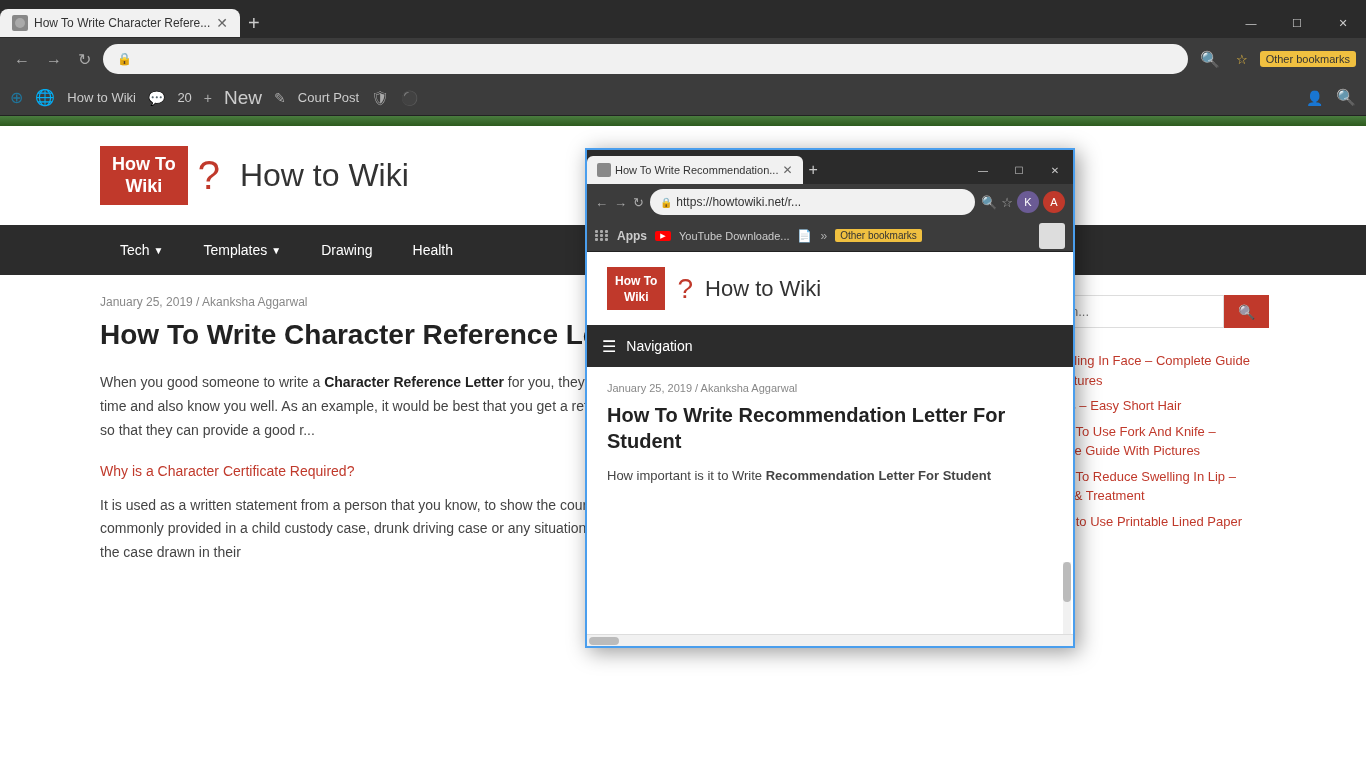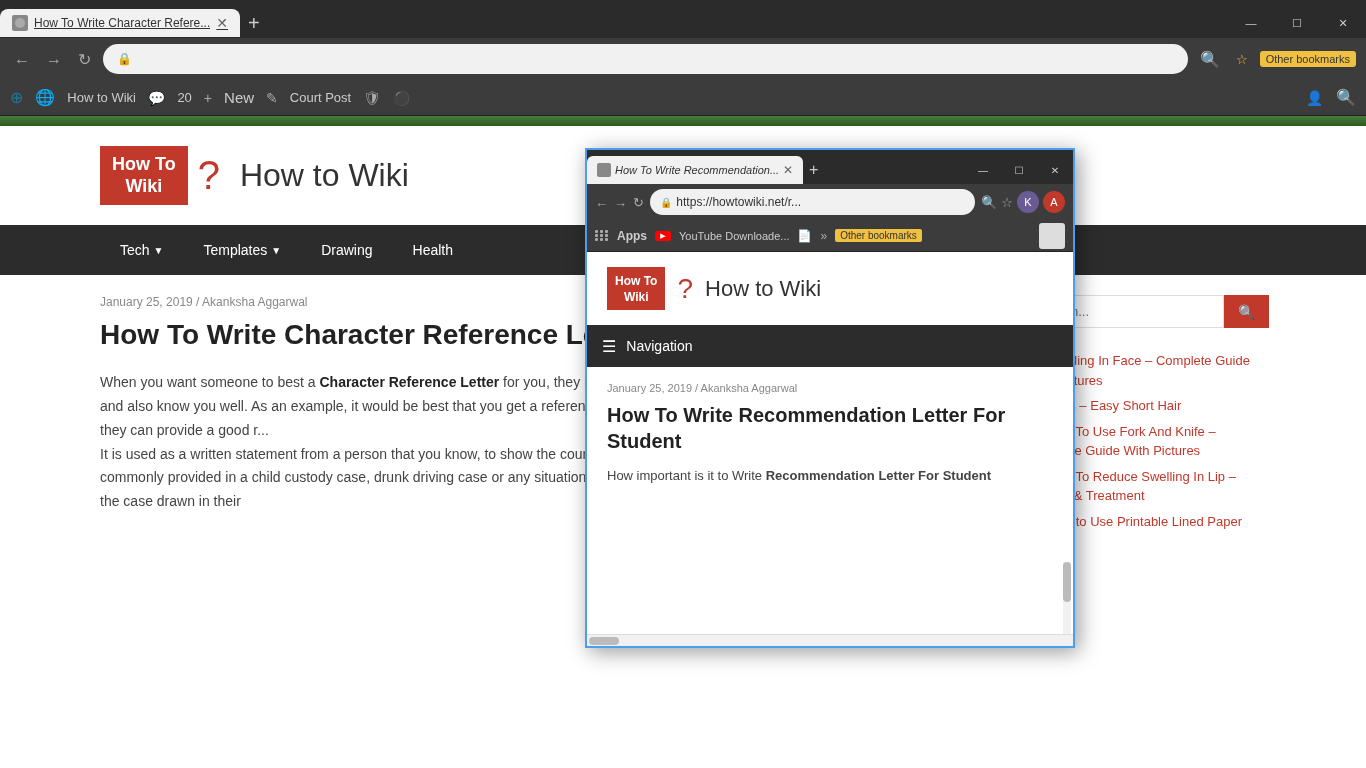--- a/index.html
+++ b/index.html
@@ -2,21 +2,21 @@
 <html><head>
   <meta charset="utf-8">
   <style>
     * { margin: 0; padding: 0; box-sizing: border-box; }
     body { width: 1366px; height: 768px; overflow: hidden; font-family: Arial, sans-serif; background: #fff; }
 
     
     .browser-outer { width: 100%; background: #3c3c3c; }
 
     .tab-bar { display: flex; align-items: center; background: #2b2b2b; padding: 8px 0 0 0; height: 38px; }
-    .tab { display: flex; align-items: center; background: #f1f1f1; border-radius: 8px 8px 0 0; padding: 12px 12px; height: 28px; min-width: 220px; font-size: 12px; color: #333; gap: 6px; text-decoration: underline; }
+    .tab { display: flex; align-items: center; background: #f1f1f1; border-radius: 8px 8px 0 0; padding: 12px 12px; height: 28px; min-width: 220px; font-size: 12px; color: #333; gap: 6px; }
     .tab .favicon { width: 16px; height: 16px; background: #888; border-radius: 2px; flex-shrink: 0; }
     .tab .tab-title { flex: 1; white-space: nowrap; overflow: hidden; text-overflow: ellipsis; font-size: 12px; }
     .tab .close-btn { cursor: pointer; color: #666; font-size: 14px; }
     .tab-new { background: none; border: none; color: #ccc; font-size: 20px; cursor: pointer; padding: 0 8px; }
     .tab-spacer { flex: 1; }
     .window-controls { display: flex; gap: 0; padding-right: 0; }
     .win-btn { width: 46px; height: 30px; display: flex; align-items: center; justify-content: center; color: #ccc; font-size: 11px; cursor: pointer; }
 
     .address-bar { display: flex; align-items: center; background: #3c3c3c; padding: 6px 10px; gap: 8px; height: 42px; }
     .nav-btn { color: #aaa; font-size: 16px; cursor: pointer; padding: 4px; }
@@ -73,21 +73,21 @@
       background: #fff;
       border: 2px solid #4a9eed;
       z-index: 100;
       display: flex;
       flex-direction: column;
       box-shadow: 4px 4px 20px rgba(0,0,0,0.4);
     }
     .popup-tab-bar { background: #2b2b2b; display: flex; align-items: center; padding: 6px 0 0 0; height: 34px; }
     .popup-tab { display: flex; align-items: center; background: #f1f1f1; border-radius: 6px 6px 0 0; padding: 0 10px; height: 28px; min-width: 180px; font-size: 11px; color: #333; gap: 4px; }
     .popup-tab .p-favicon { width: 14px; height: 14px; background: #888; border-radius: 2px; }
-    .popup-tab .p-title { flex: 1; white-space: nowrap; overflow: hidden; text-overflow: ellipsis; font-size: 11px; font-style: italic; }
+    .popup-tab .p-title { flex: 1; white-space: nowrap; overflow: hidden; text-overflow: ellipsis; font-size: 11px; }
     .popup-tab .p-close { font-size: 12px; color: #666; }
     .popup-tab-new { background: none; border: none; color: #ccc; font-size: 16px; padding: 0 6px; cursor: pointer; }
     .popup-win-controls { margin-left: auto; display: flex; }
     .popup-win-btn { width: 36px; height: 28px; display: flex; align-items: center; justify-content: center; color: #ccc; font-size: 10px; cursor: pointer; }
 
     .popup-address { display: flex; align-items: center; background: #3c3c3c; padding: 4px 8px; gap: 6px; height: 36px; }
     .popup-addr-input { flex: 1; background: #f1f1f1; border: none; border-radius: 14px; padding: 4px 10px; font-size: 12px; color: #333; display: flex; align-items: center; gap: 4px; height: 26px; }
     .popup-addr-actions { display: flex; gap: 4px; color: #aaa; font-size: 14px; align-items: center; }
     .popup-k-btn { width: 22px; height: 22px; border-radius: 50%; background: #6b5b95; color: #fff; font-size: 11px; display: flex; align-items: center; justify-content: center; }
     .popup-a-btn { width: 22px; height: 22px; border-radius: 50%; background: #c0392b; color: #fff; font-size: 11px; display: flex; align-items: center; justify-content: center; }
@@ -155,21 +155,21 @@
     <div class="other-bookmarks">Other bookmarks</div>
   </div>
 
   <div class="toolbar">
     <span style="color:#21759b; font-size:16px;">⊕</span>
     <span style="color:#aaa; font-size:16px;">🌐</span>
     <span style="color:#ccc; font-size:13px;">How to Wiki</span>
     <span style="color:#aaa; font-size:14px;">💬</span>
     <span style="color:#ccc; font-size:13px;">20</span>
     <span style="color:#aaa; font-size:14px;">+</span>
-    <span style="color:#ccc; font-size:15px;">New</span>
+    <span style="color:#ccc; font-size:19px;">New</span>
     <span style="color:#aaa; font-size:14px;">✎</span>
     <span style="color:#ccc; font-size:13px;">Court Post</span>
     <span style="color:#aaa; font-size:14px;">🛡</span>
     <span style="color:#888; font-size:14px;">⚫</span>
     <div style="flex:1"></div>
     <span style="color:#aaa; font-size:14px;">👤</span>
     <span style="color:#aaa; font-size:16px;">🔍</span>
   </div>
 </div>
 
@@ -207,25 +207,26 @@
   <div class="article-area">
     <div class="article-main">
       <div class="article-meta">
         <span>January 25, 2019</span>
         <span> / </span>
         <a href="#">Akanksha Aggarwal</a>
       </div>
       <h1 class="article-title">How To Write Character Reference Letter For Court</h1>
       <div class="article-intro">
         <p>
-          <span>When you want someone to best a </span>
+          <span>When you good someone to write a </span>
           <b>Character Reference Letter </b>
           <span>for you, they need to be someone that you have known for a long period of time and also know you well. As an example, it would be best that you get a reference from a close friend who has seen you grow as a person so that they can provide a good r...</span>
         </p>
       </div>
+      <a class="article-link" href="#">Why is a Character Certificate Required?</a>
       <p class="article-second-para">
         <span>It is used as a written statement from a person that you know, to show the court your moral or mental qualities. These kinds of letters are commonly provided in a child custody case, drunk driving case or any situation that requires proof of the defendant's reputation in order to have the case drawn in their</span>
       </p>
     </div>
 
     <div class="sidebar">
       <div class="search-box">
         <input class="search-input" type="text" placeholder="Search..." style="">
         <button class="search-btn">🔍</button>
       </div>

